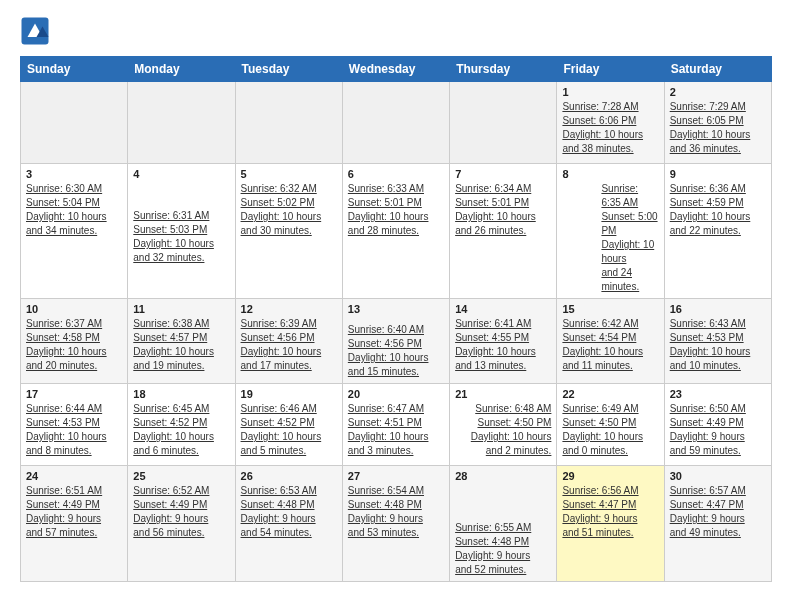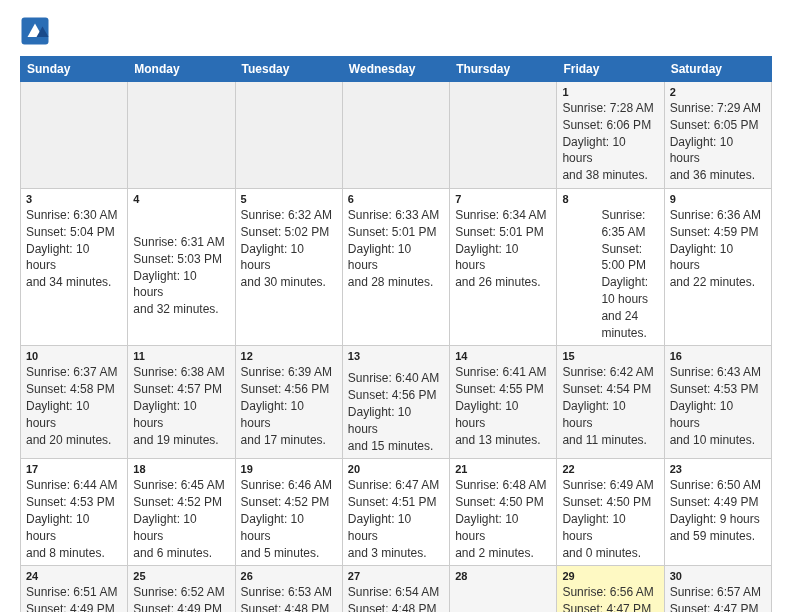--- a/index.html
+++ b/index.html
@@ -72,23 +72,24 @@
     .calendar tbody tr:nth-child(even) td {
       background: #fff;
     }
     .day-number {
       font-weight: bold;
       font-size: 11px;
       margin-bottom: 2px;
       color: #222;
     }
     .cell-info {
-      font-size: 12px;
+      font-size: 10px;
       line-height: 1.4;
       color: #333;
+      text-decoration: underline;
     }
     .empty-cell {
       background: #f0f0f0 !important;
     }
   </style>
 </head>
 <body>
 
 <div class="page">
   <div class="header">
@@ -269,21 +270,21 @@
           </td>
           <td style="background: rgb(255, 255, 255);">
             <div class="day-number">20</div>
             <div class="cell-info" style="white-space: pre-line;">Sunrise: 6:47 AM
 Sunset: 4:51 PM
 Daylight: 10 hours
 and 3 minutes.</div>
           </td>
           <td style="background: rgb(255, 255, 255);">
             <div class="day-number">21</div>
-            <div class="cell-info" style="white-space: pre-line;">Sunrise: 6:48 AM
+            <div class="cell-info" style="white-space: pre-line; text-align: right;">Sunrise: 6:48 AM
 Sunset: 4:50 PM
 Daylight: 10 hours
 and 2 minutes.</div>
           </td>
           <td style="background: rgb(255, 255, 255);">
             <div class="day-number">22</div>
             <div class="cell-info" style="white-space: pre-line;">Sunrise: 6:49 AM
 Sunset: 4:50 PM
 Daylight: 10 hours
 and 0 minutes.</div>

